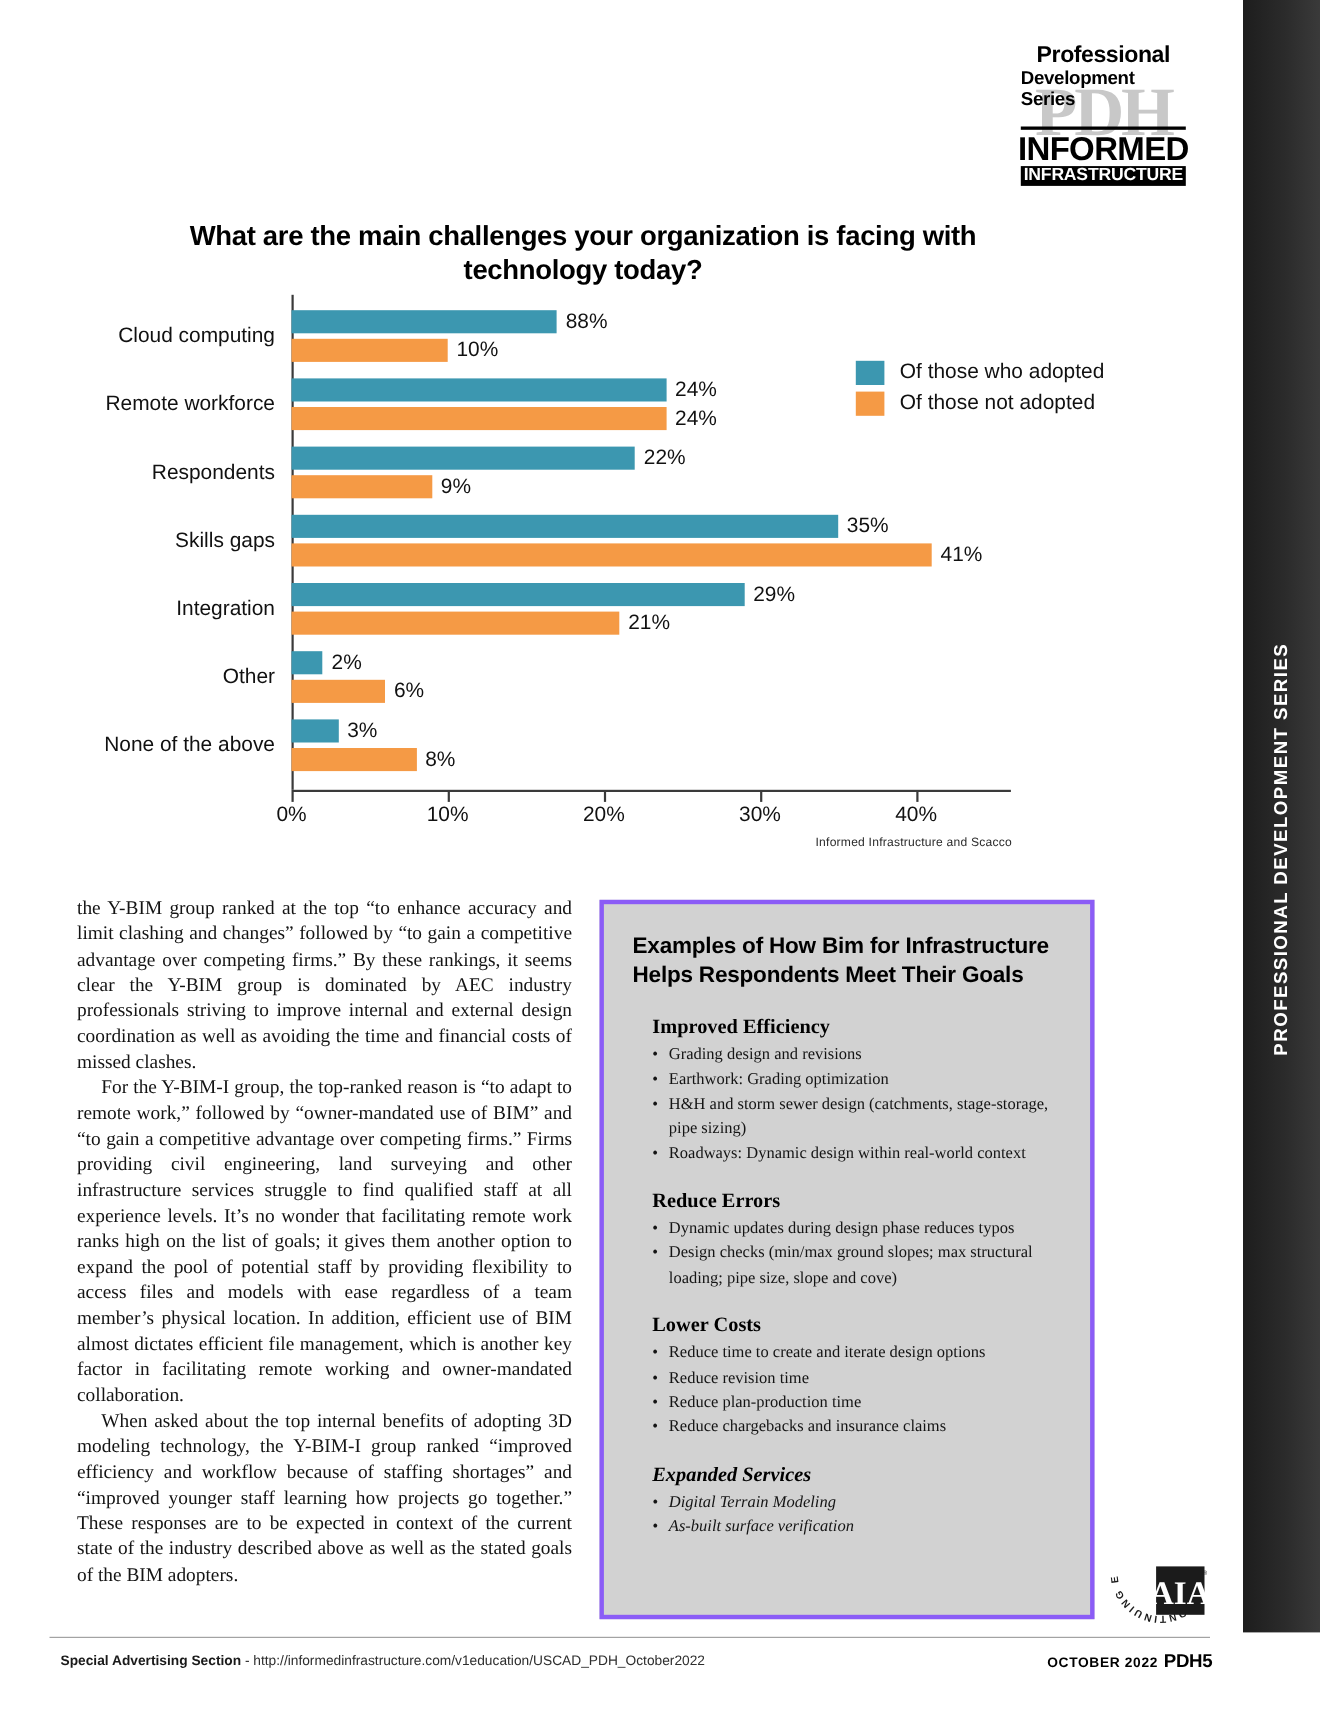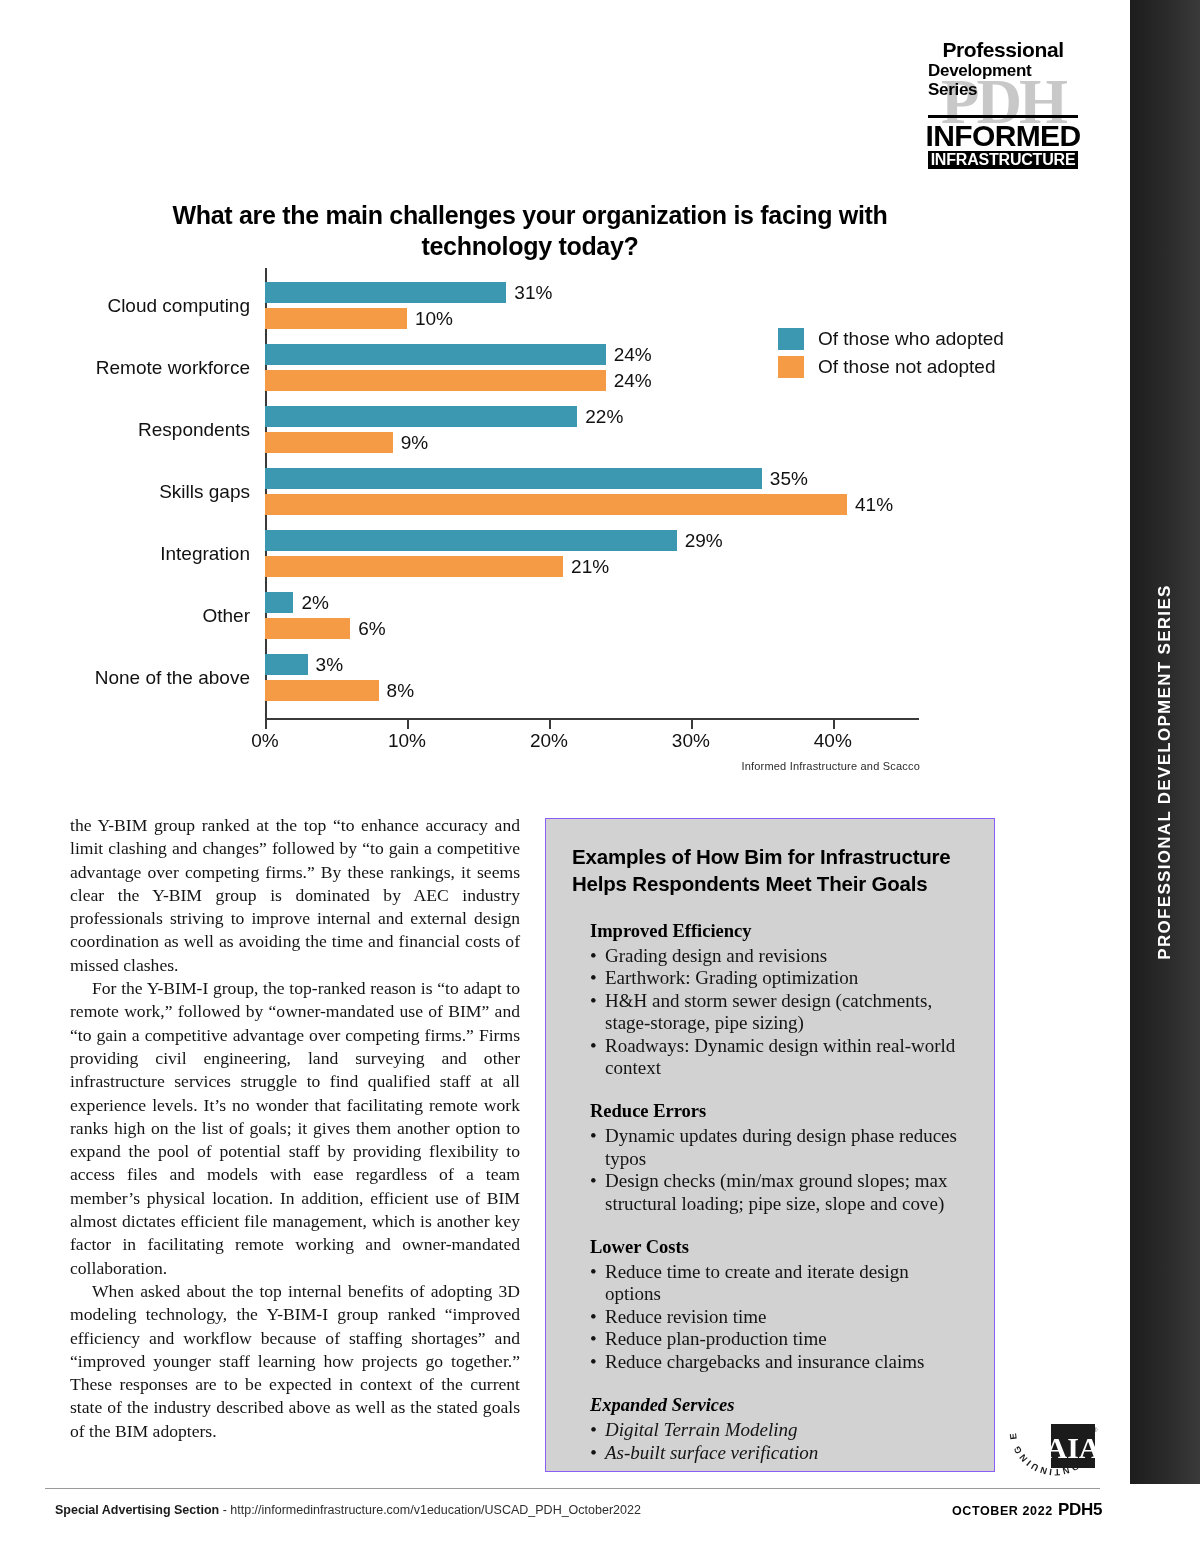--- a/index.html
+++ b/index.html
@@ -160,21 +160,21 @@
   }
   .body-col p { margin: 0; }
   .body-col p + p { text-indent: 22px; }
 
   
   .sidebox {
     position: absolute;
     left: 545px; top: 818px;
     width: 450px; height: 654px;
     background: #d2d2d2;
-    border: 1px solid #8b5cf6;
+    border: 4px solid #8b5cf6;
     padding: 24px 26px 10px 26px;
   }
   .sidebox h2 {
     font-family: "Liberation Sans", sans-serif;
     font-weight: bold;
     font-size: 20.5px;
     line-height: 27px;
     letter-spacing: -0.2px;
     color: #000;
     margin-bottom: 22px;
@@ -185,21 +185,21 @@
     font-family: "Liberation Serif", serif;
     font-weight: bold;
     font-size: 18.5px;
     line-height: 24px;
     color: #000;
     margin-bottom: 2px;
   }
   .sec ul { list-style: none; }
   .sec li {
     font-family: "Liberation Serif", serif;
-    font-size: 19px;
+    font-size: 15px;
     line-height: 22.4px;
     color: #141414;
     padding-left: 15px;
     position: relative;
   }
   .sec li::before {
     content: "\2022";
     position: absolute; left: 0; top: 0;
   }
 
@@ -280,21 +280,21 @@
       <div class="cat-label" style="top: 37.5px; left: 0px; width: 250px;">Cloud computing</div>
       <div class="cat-label" style="top: 99.5px; left: 0px; width: 250px;">Remote workforce</div>
       <div class="cat-label" style="top: 161.5px; left: 0px; width: 250px;">Respondents</div>
       <div class="cat-label" style="top: 223.5px; left: 0px; width: 250px;">Skills gaps</div>
       <div class="cat-label" style="top: 285.5px; left: 0px; width: 250px;">Integration</div>
       <div class="cat-label" style="top: 347.5px; left: 0px; width: 250px;">Other</div>
       <div class="cat-label" style="top: 409.5px; left: 0px; width: 250px;">None of the above</div>
     </div>
   <div id="chart-bars">
       <div class="bar teal" style="left: 265px; top: 14px; width: 241.326px;"></div>
-      <div class="bar-val" style="left: 514.326px; top: 24.5px;">31%</div>
+      <div class="bar-val" style="left: 514.326px; top: 24.5px;">88%</div>
       <div class="bar orange" style="left: 265px; top: 40px; width: 141.957px;"></div>
       <div class="bar-val" style="left: 414.957px; top: 50.5px;">10%</div>
       <div class="bar teal" style="left: 265px; top: 76px; width: 340.696px;"></div>
       <div class="bar-val" style="left: 613.696px; top: 86.5px;">24%</div>
       <div class="bar orange" style="left: 265px; top: 102px; width: 340.696px;"></div>
       <div class="bar-val" style="left: 613.696px; top: 112.5px;">24%</div>
       <div class="bar teal" style="left: 265px; top: 138px; width: 312.304px;"></div>
       <div class="bar-val" style="left: 585.304px; top: 148.5px;">22%</div>
       <div class="bar orange" style="left: 265px; top: 164px; width: 127.761px;"></div>
       <div class="bar-val" style="left: 400.761px; top: 174.5px;">9%</div>

